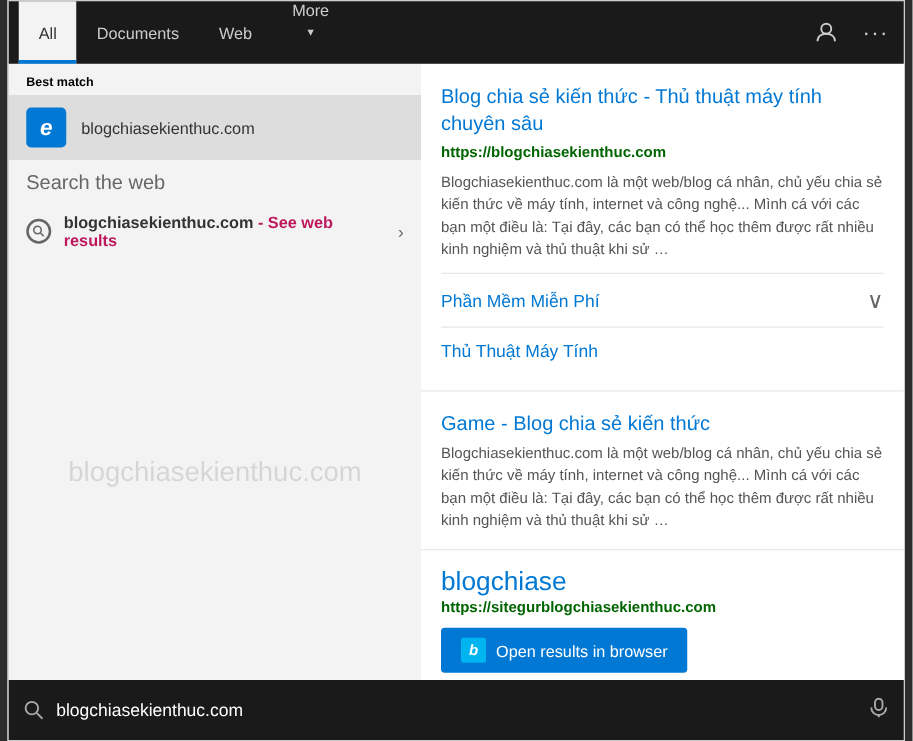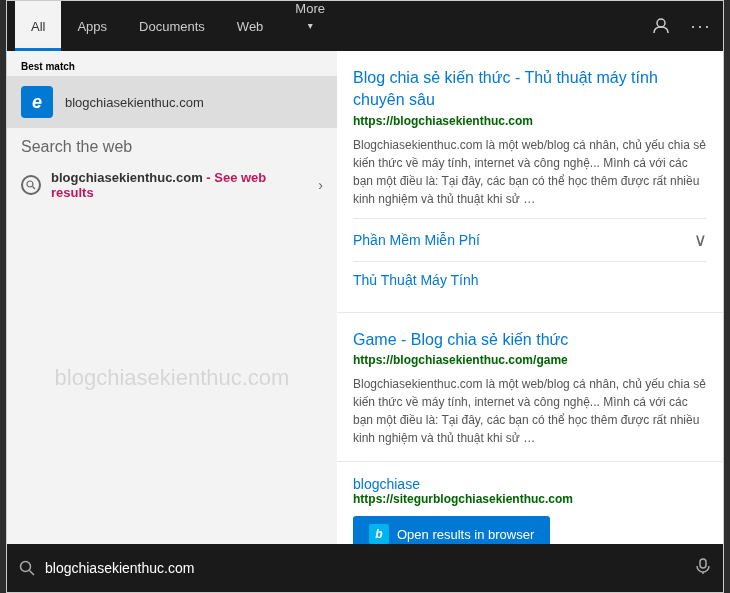--- a/index.html
+++ b/index.html
@@ -350,21 +350,21 @@
       font-size: 16px;
       cursor: pointer;
     }
 
     .partial-result {
       padding: 14px 16px;
       cursor: pointer;
     }
 
     .partial-title {
-      font-size: 14px;
+      font-size: 21px;
       color: #0078d4;
       font-weight: 400;
     }
 
     .partial-url {
       font-size: 12px;
       color: #006400;
     }
 
     .partial-url span {
@@ -373,23 +373,20 @@
     }
   </style>
 </head>
 <body>
 
 <div class="search-panel">
 
   <div class="nav-tabs">
     <div class="nav-tab active">
       <span>All</span>
-    </div>
-    <div class="nav-tab">
-      <span>Apps</span>
     </div>
     <div class="nav-tab">
       <span>Documents</span>
     </div>
     <div class="nav-tab">
       <span>Web</span>
     </div>
     <div class="nav-tab nav-tab-more">
       <span>More</span>
       <span class="chevron">▾</span>
@@ -454,23 +451,20 @@
             <span class="chevron-down">∨</span>
           </div>
           <div class="result-link-item">
             <span>Thủ Thuật Máy Tính</span>
           </div>
         </div>
       </div>
 
       <div class="result-card">
         <div class="result-title">Game - Blog chia sẻ kiến thức</div>
-        <div class="result-url">
-          <span>https://</span><span style="font-weight: 700;">blogchiasekienthuc.com</span><span>/game</span>
-        </div>
         <div class="result-desc">Blogchiasekienthuc.com là một web/blog cá nhân, chủ yếu chia sẻ kiến thức về máy tính, internet và công nghệ... Mình cá với các bạn một điều là: Tại đây, các bạn có thể học thêm được rất nhiều kinh nghiệm và thủ thuật khi sử …</div>
       </div>
 
       <div class="partial-result" style="position:relative;">
         <div class="partial-title">
           <span>blogchiase</span>
         </div>
         <div class="partial-url">
           <span>https://sitegur</span><span style="font-weight: 700;">blogchiasekienthuc.com</span>
         </div>

